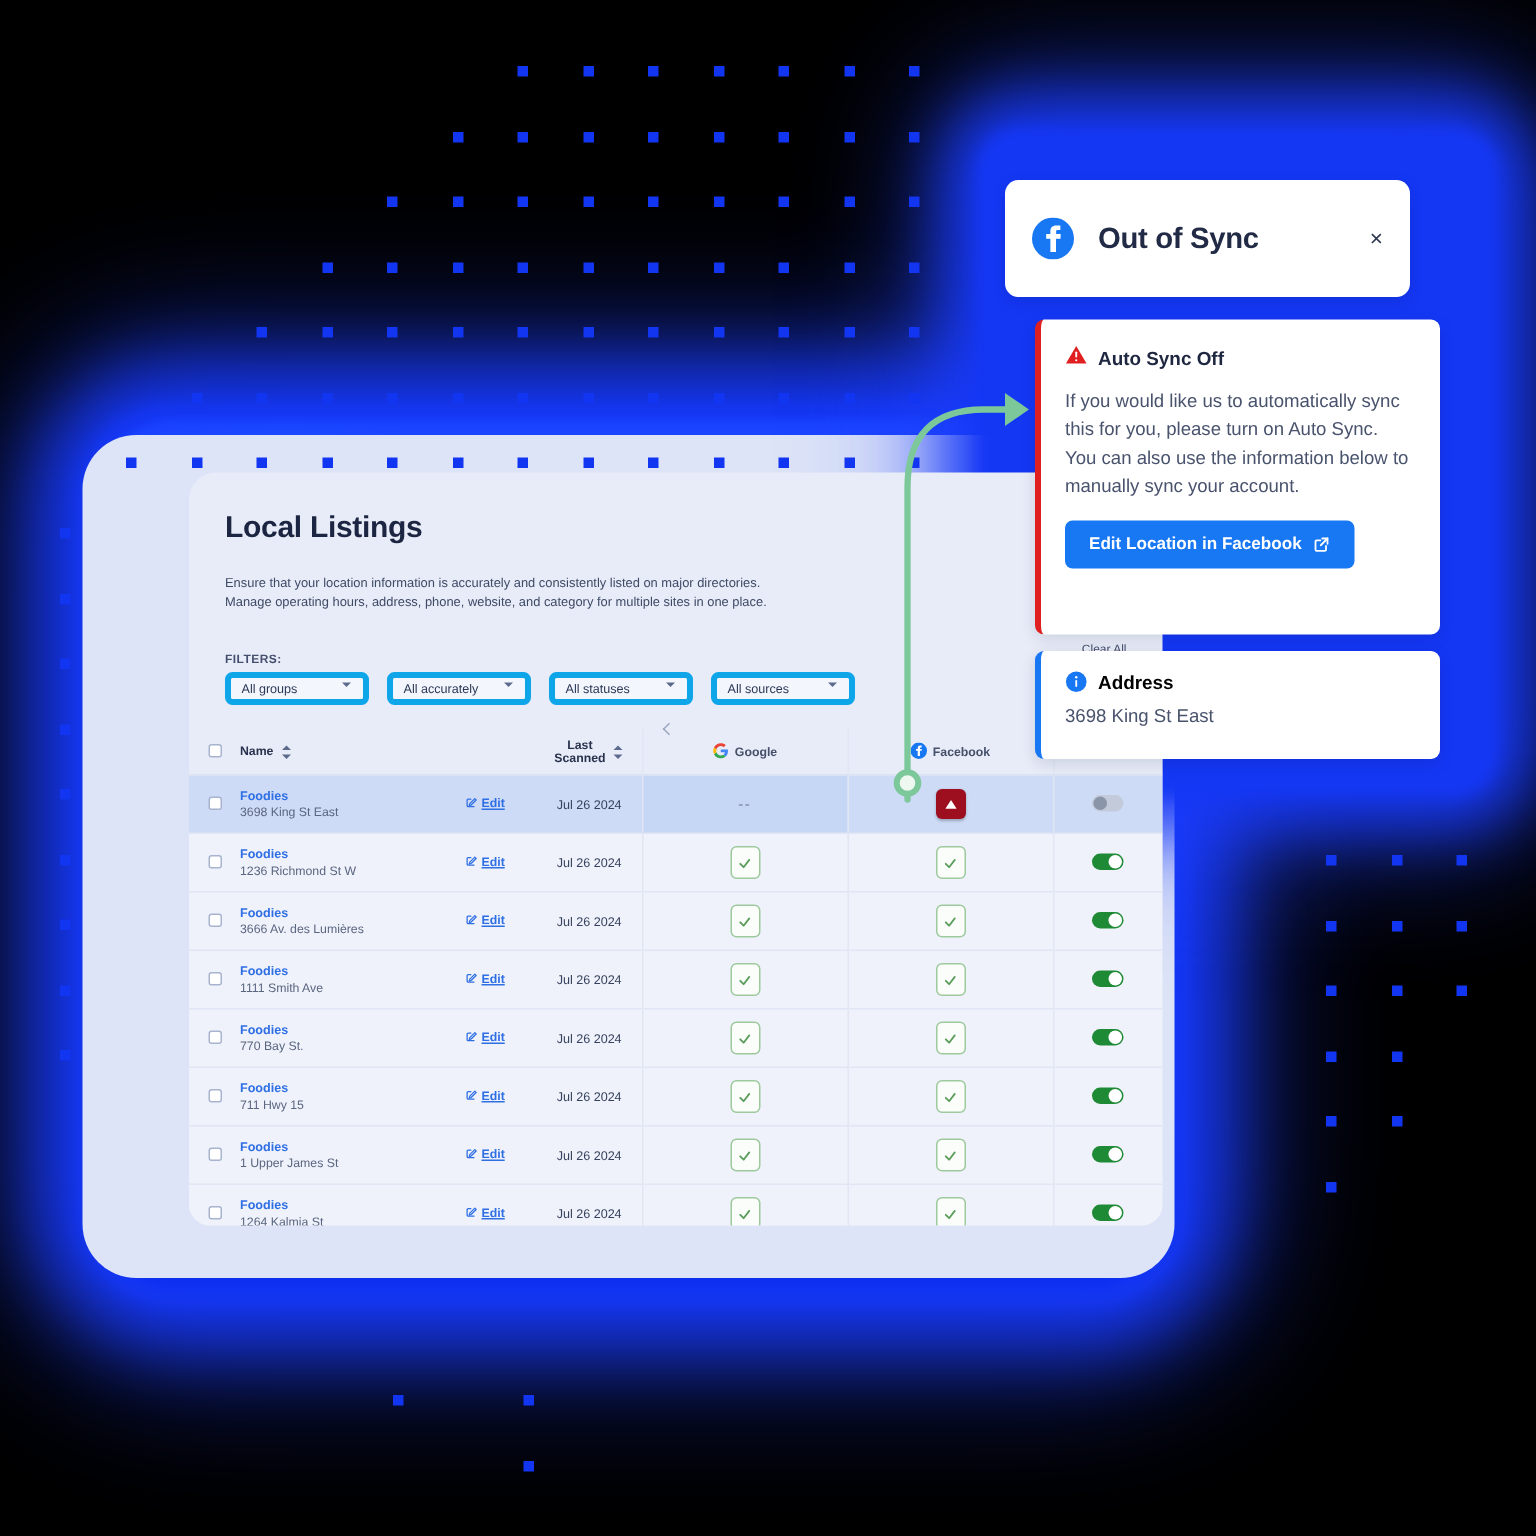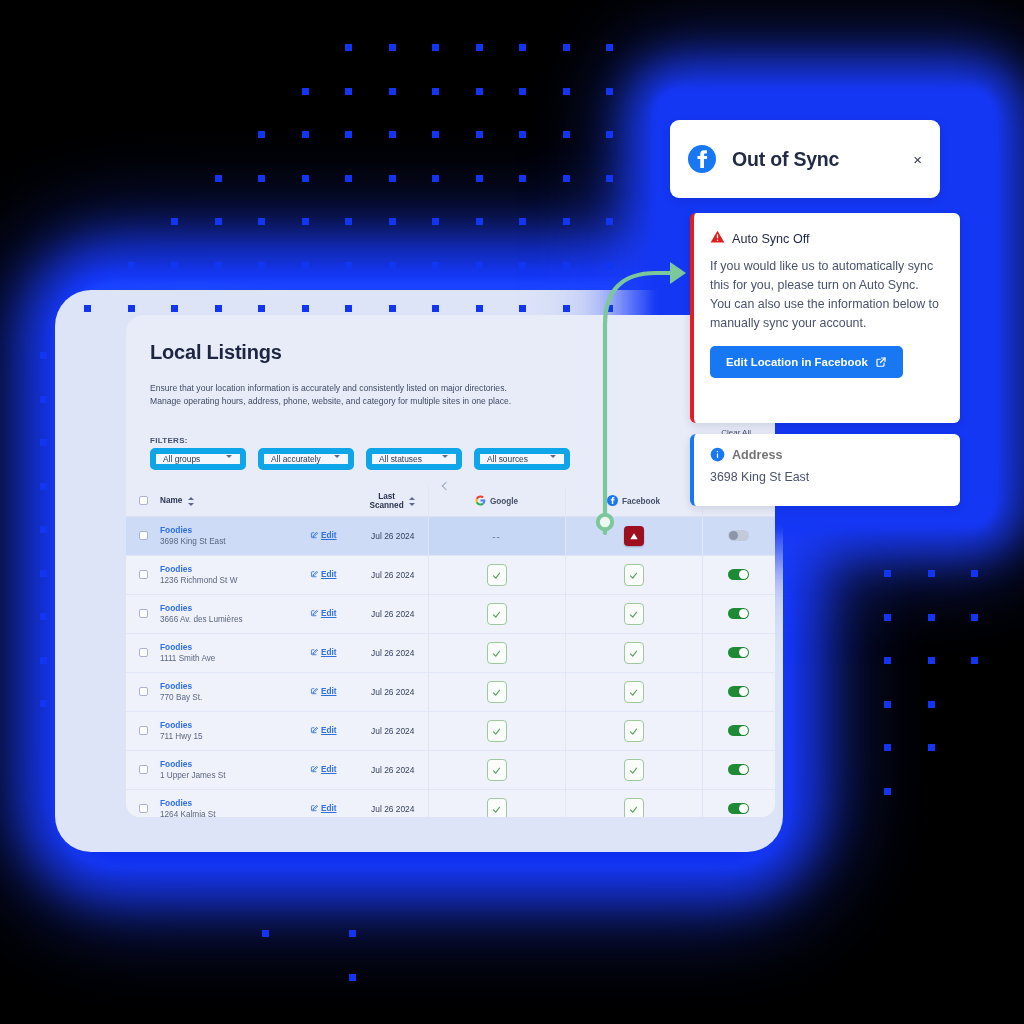--- a/index.html
+++ b/index.html
@@ -58,21 +58,21 @@
 
   
   .filters-row{ margin-top:20px; position:relative; height:14px; }
   .filters-label{ font-size:8px; font-weight:700; color:#44506e; letter-spacing:.3px; }
   .clear-all{
     position:absolute; right:0; top:-1px; font-size:8px; color:#44506e;
     text-decoration:underline; cursor:pointer;
   }
   .filters{ display:flex; gap:12px; margin-top:5px; }
   .select{
-    width:96px; height:22px; border:6px solid #0ea5e9; border-radius:5px;
+    width:96px; height:22px; border:4px solid #0ea5e9; border-radius:5px;
     background:#f3f6fd; display:flex; align-items:center; justify-content:space-between;
     padding:0 7px; font-size:8.4px; color:#2d3a57; cursor:pointer;
   }
   .chev{ width:7px; height:7px; position:relative; }
   .chev:after{
     content:""; position:absolute; left:0; top:0;
     border-left:3.2px solid transparent; border-right:3.2px solid transparent;
     border-top:3.6px solid #5c6a8c;
   }
 
@@ -166,36 +166,36 @@
     margin-left:auto; font-size:15px; color:#303a52; line-height:1; cursor:pointer;
     font-family:"Liberation Sans", sans-serif;
   }
 
   .pop-warn{
     left:690px; top:213px; width:270px; height:210px; background:#fff;
     border-radius:6px; border-left:4px solid #e02020; padding:16px 18px 0 16px;
     box-shadow:0 3px 10px rgba(10,20,60,.12);
   }
   .warn-head{ display:flex; align-items:center; gap:7px; }
-  .warn-title{ font-size:12.6px; font-weight:400; color:#1f2740; }
+  .warn-title{ font-size:12.6px; font-weight:700; color:#1f2740; }
   .warn-body{ margin-top:9px; font-size:12.4px; line-height:1.52; color:#49536d; }
   .warn-btn{
     margin-top:14px; display:inline-flex; align-items:center; gap:7px;
     background:#1877f2; color:#fff; font-size:11.4px; font-weight:700;
     border:none; border-radius:5px; padding:10px 16px; cursor:pointer;
   }
   .warn-btn svg{ display:block; }
 
   .pop-addr{
     left:690px; top:434px; width:270px; height:72px; background:#fff;
     border-radius:6px; border-left:4px solid #1877f2; padding:13px 18px 0 16px;
     box-shadow:0 3px 10px rgba(10,20,60,.12);
   }
   .addr-head{ display:flex; align-items:center; gap:7px; }
-  .addr-title{ font-size:12.6px; font-weight:700; color:#737373; }
+  .addr-title{ font-size:12.6px; font-weight:700; color:#000000; }
   .addr-val{ margin-top:8px; font-size:12.4px; color:#49536d; }
   .info-ico{ width:15px; height:15px; flex:0 0 15px; }
 </style>
 </head>
 <body>
 
 <div id="stage">
 
   <div id="dotgrid-top"></div>
   <div id="dotgrid-left"></div>

